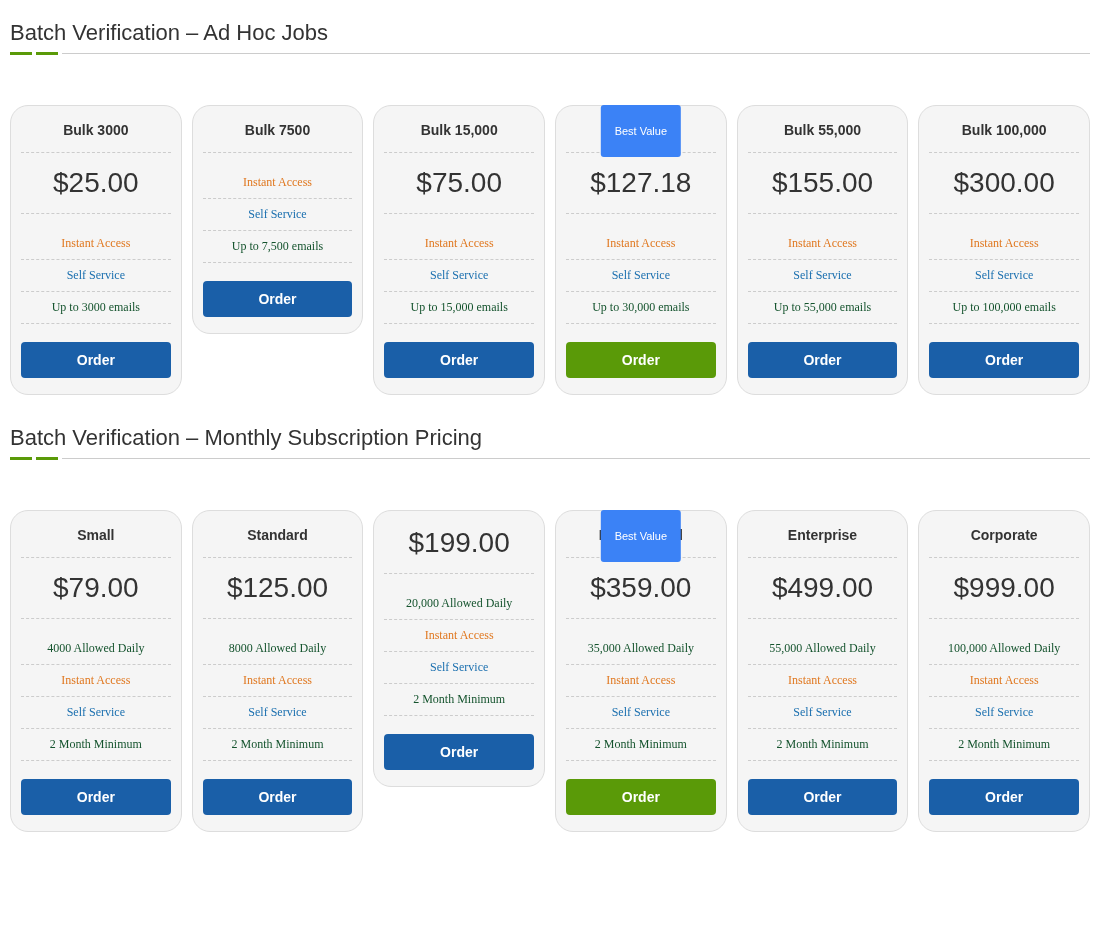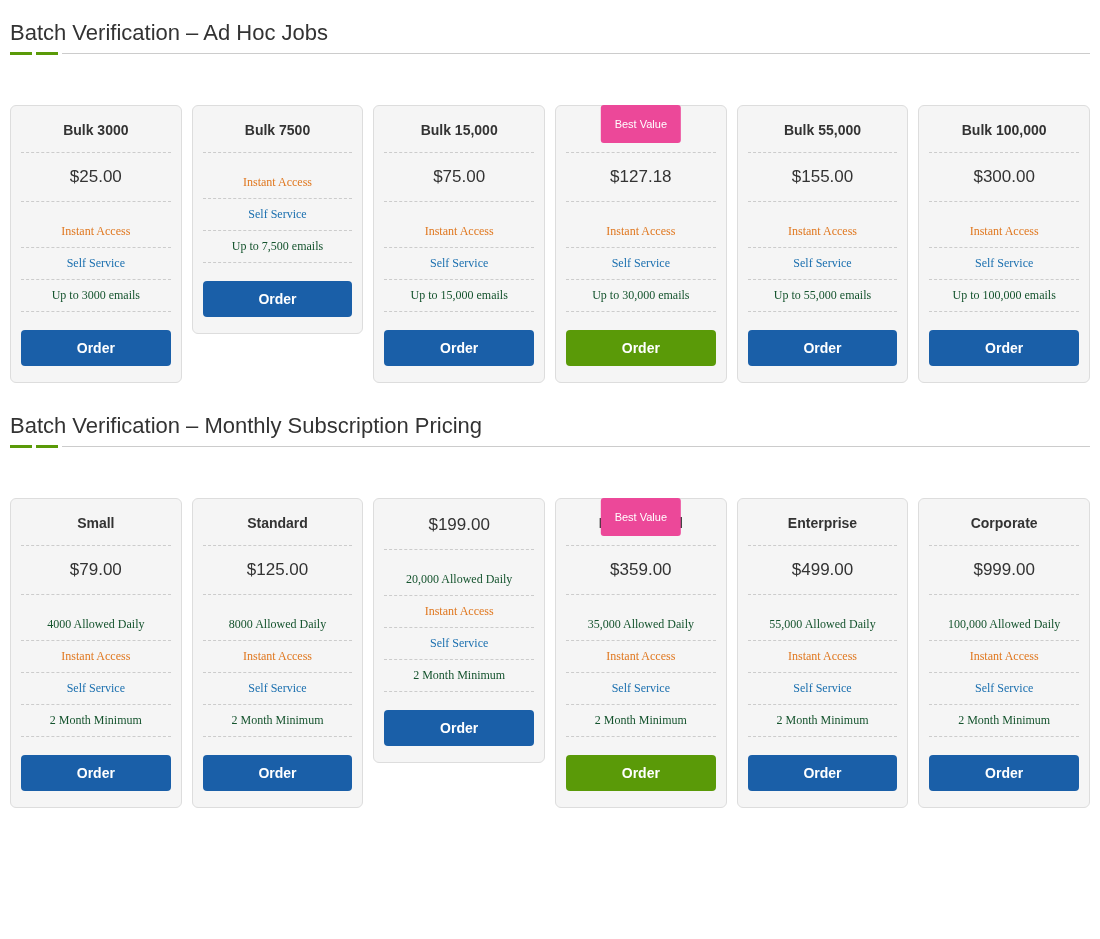--- a/index.html
+++ b/index.html
@@ -49,53 +49,53 @@
       grid-template-columns: repeat(6, 1fr);
       gap: 10px;
       padding-top: 30px;
     }
 
     .best-value-badge {
       position: absolute;
       top: 0;
       left: 50%;
       transform: translateX(-50%);
-      background: #ec4899;
+      background: #3b82f6;
       color: #fff;
       font-size: 11px;
-      padding: 13px 14px;
+      padding: 20px 14px;
       border-radius: 3px;
       white-space: nowrap;
       z-index: 10;
     }
 
     .card {
       background: #f5f5f5;
-      border-radius: 6px;
+      border-radius: 18px;
       border: 1px solid #ddd;
       padding: 16px 10px;
       display: flex;
       flex-direction: column;
       align-items: center;
       gap: 0;
     }
 
     .card-title {
       font-weight: 700;
       font-size: 14px;
       text-align: center;
       padding-bottom: 14px;
       margin-bottom: 14px;
       border-bottom: 1px dashed #ccc;
       width: 100%;
       color: #333;
     }
 
     .card-price {
-      font-size: 17px;
+      font-size: 28px;
       font-weight: 400;
       color: #333;
       margin-bottom: 14px;
       padding-bottom: 14px;
       border-bottom: 1px dashed #ccc;
       width: 100%;
       text-align: center;
     }
 
     .card-feature {

